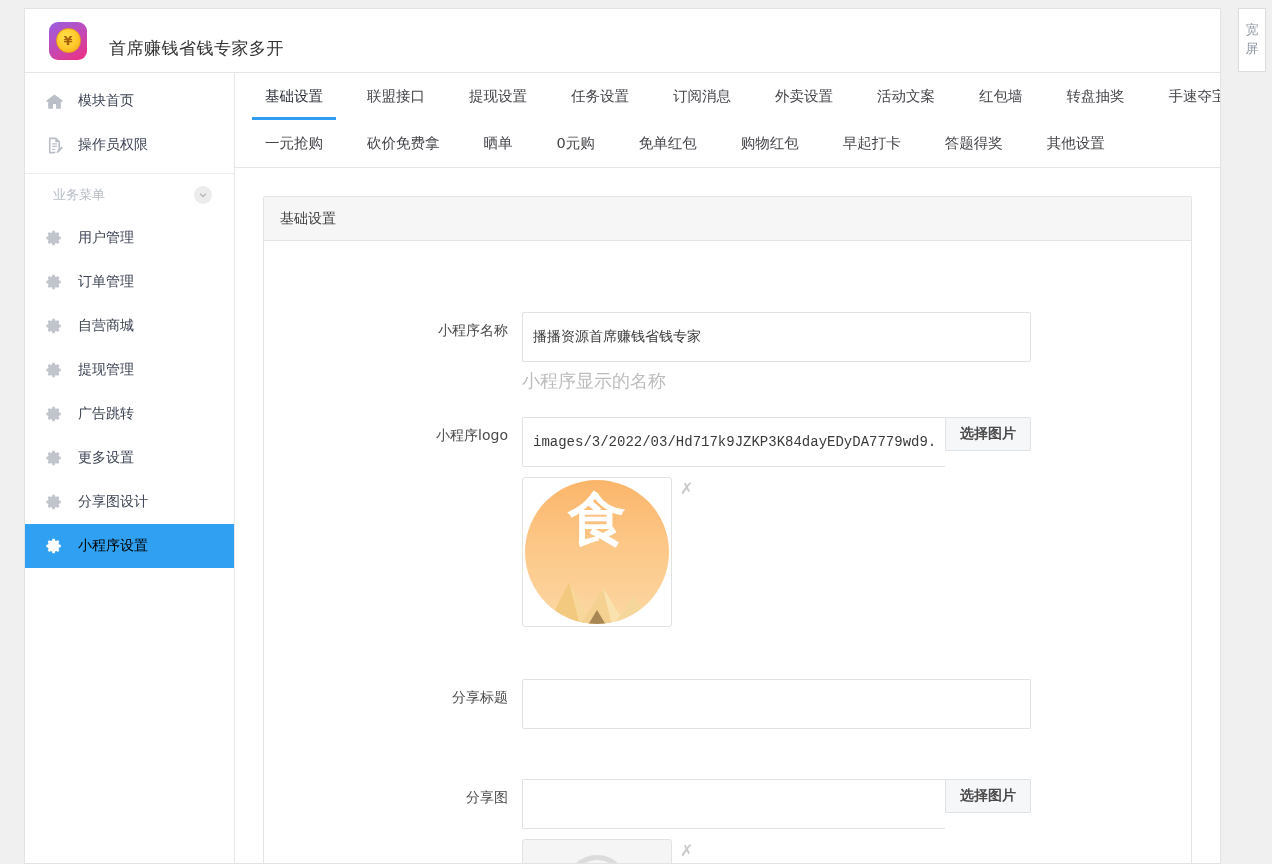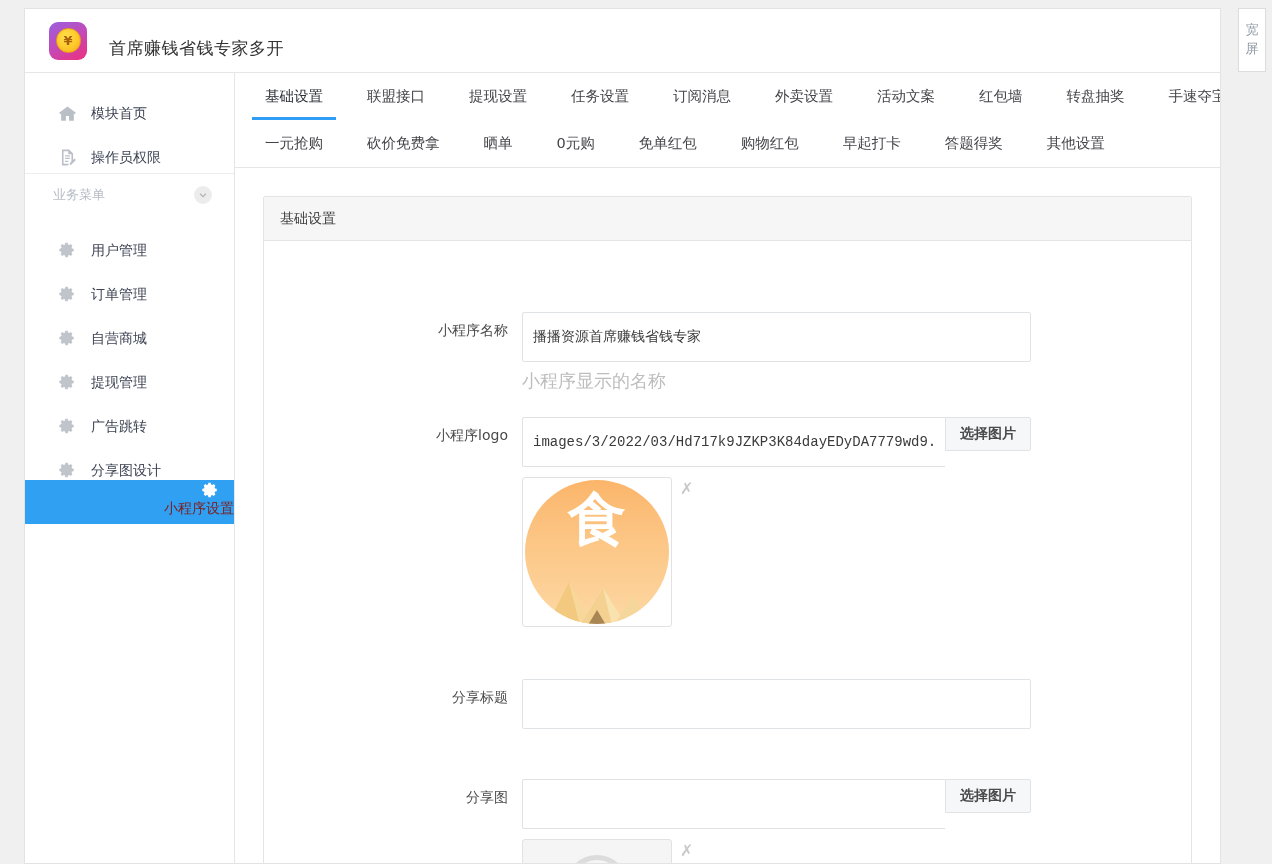--- a/index.html
+++ b/index.html
@@ -67,28 +67,28 @@
   
   #sidebar {
     width: 210px;
     flex: 0 0 210px;
     background: #fff;
     border-right: 1px solid #e6e6e6;
     overflow: hidden;
   }
   .nav-item {
     display: flex;
-    align-items: flex-end;
+    align-items: center;
     height: 44px;
-    padding-left: 32px;
+    padding-left: 19px;
     cursor: pointer;
     color: #3c4353;
     font-size: 14px;
   }
-  .nav-item.active { background: #2fa0f2; color: #7f1d1d; flex-direction: column; }
+  .nav-item.active { background: #2fa0f2; color: #000000; }
   .nav-icon {
     width: 20px; height: 20px;
     flex: 0 0 20px;
     margin-right: 14px;
     display: flex; align-items: center; justify-content: center;
   }
   .nav-icon svg { display: block; }
   .nav-label { white-space: nowrap; }
 
   .nav-group-top { padding-top: 6px; padding-bottom: 6px; border-bottom: 1px solid #ededed; }
@@ -392,20 +392,29 @@
             <span class="nav-label">提现管理</span>
           </div>
           <div class="nav-item">
             <span class="nav-icon">
               <svg width="18" height="18" viewBox="0 0 24 24" fill="#c0c4cb">
                 <path d="M12 8.2a3.8 3.8 0 100 7.6 3.8 3.8 0 000-7.6zm0 5.9a2.1 2.1 0 110-4.2 2.1 2.1 0 010 4.2z"></path>
                 <path d="M21 13.6v-3.2l-2.3-.4a7 7 0 00-.7-1.7l1.3-1.9-2.3-2.3-1.9 1.3a7 7 0 00-1.7-.7L13 2.4H9.8l-.4 2.3a7 7 0 00-1.7.7L5.8 4.1 3.5 6.4l1.3 1.9a7 7 0 00-.7 1.7l-2.3.4v3.2l2.3.4c.16.6.4 1.17.7 1.7l-1.3 1.9 2.3 2.3 1.9-1.3c.53.3 1.1.54 1.7.7l.4 2.3H13l.4-2.3c.6-.16 1.17-.4 1.7-.7l1.9 1.3 2.3-2.3-1.3-1.9c.3-.53.54-1.1.7-1.7l2.3-.4z"></path>
               </svg>
             </span>
             <span class="nav-label">广告跳转</span>
+          </div>
+          <div class="nav-item">
+            <span class="nav-icon">
+              <svg width="18" height="18" viewBox="0 0 24 24" fill="#c0c4cb">
+                <path d="M12 8.2a3.8 3.8 0 100 7.6 3.8 3.8 0 000-7.6zm0 5.9a2.1 2.1 0 110-4.2 2.1 2.1 0 010 4.2z"></path>
+                <path d="M21 13.6v-3.2l-2.3-.4a7 7 0 00-.7-1.7l1.3-1.9-2.3-2.3-1.9 1.3a7 7 0 00-1.7-.7L13 2.4H9.8l-.4 2.3a7 7 0 00-1.7.7L5.8 4.1 3.5 6.4l1.3 1.9a7 7 0 00-.7 1.7l-2.3.4v3.2l2.3.4c.16.6.4 1.17.7 1.7l-1.3 1.9 2.3 2.3 1.9-1.3c.53.3 1.1.54 1.7.7l.4 2.3H13l.4-2.3c.6-.16 1.17-.4 1.7-.7l1.9 1.3 2.3-2.3-1.3-1.9c.3-.53.54-1.1.7-1.7l2.3-.4z"></path>
+              </svg>
+            </span>
+            <span class="nav-label">更多设置</span>
           </div>
           <div class="nav-item">
             <span class="nav-icon">
               <svg width="18" height="18" viewBox="0 0 24 24" fill="#c0c4cb">
                 <path d="M12 8.2a3.8 3.8 0 100 7.6 3.8 3.8 0 000-7.6zm0 5.9a2.1 2.1 0 110-4.2 2.1 2.1 0 010 4.2z"></path>
                 <path d="M21 13.6v-3.2l-2.3-.4a7 7 0 00-.7-1.7l1.3-1.9-2.3-2.3-1.9 1.3a7 7 0 00-1.7-.7L13 2.4H9.8l-.4 2.3a7 7 0 00-1.7.7L5.8 4.1 3.5 6.4l1.3 1.9a7 7 0 00-.7 1.7l-2.3.4v3.2l2.3.4c.16.6.4 1.17.7 1.7l-1.3 1.9 2.3 2.3 1.9-1.3c.53.3 1.1.54 1.7.7l.4 2.3H13l.4-2.3c.6-.16 1.17-.4 1.7-.7l1.9 1.3 2.3-2.3-1.3-1.9c.3-.53.54-1.1.7-1.7l2.3-.4z"></path>
               </svg>
             </span>
             <span class="nav-label">分享图设计</span>
           </div>

